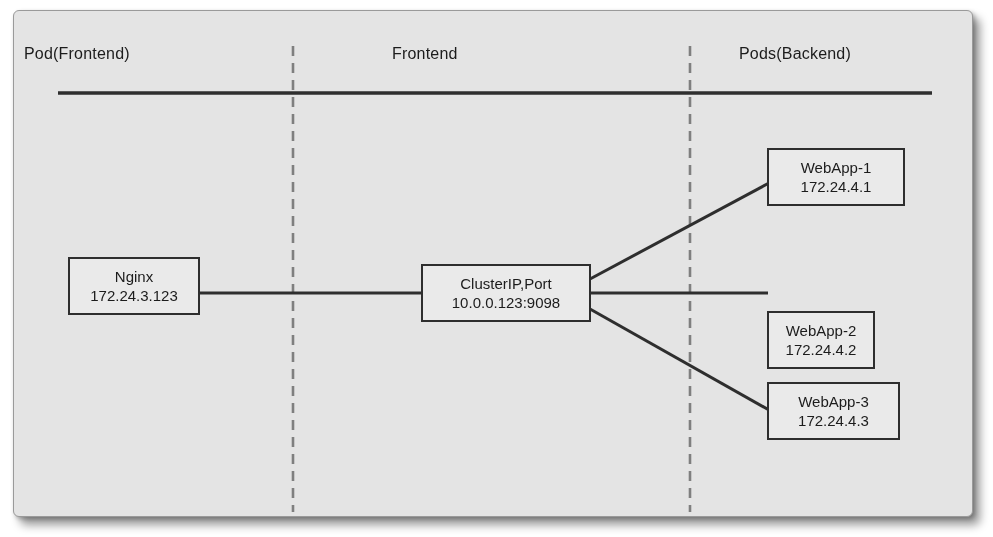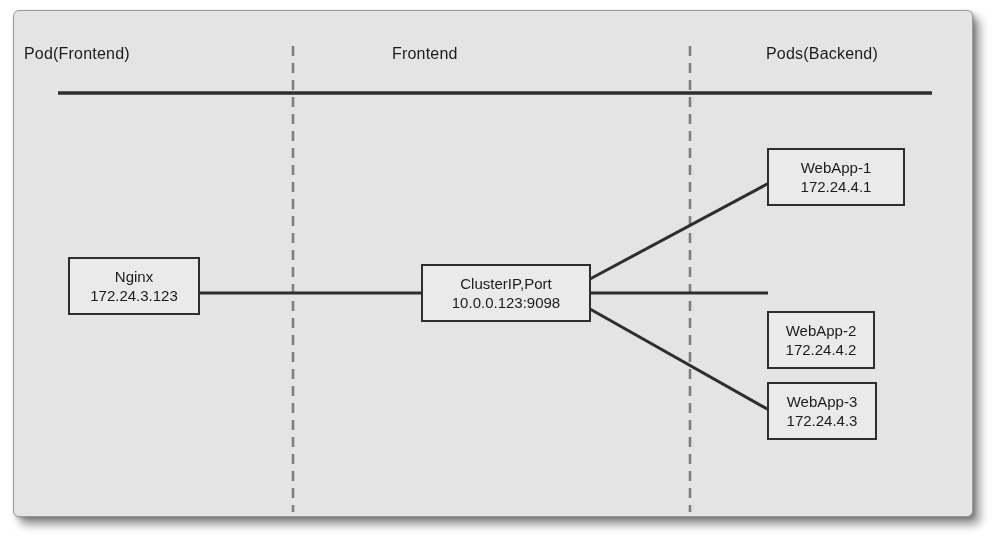--- a/index.html
+++ b/index.html
@@ -62,25 +62,25 @@
     line-height: 19px;
     text-align: center;
   }
   .node .node-title   { white-space: nowrap; }
   .node .node-subtitle{ white-space: nowrap; }
 
   .node-nginx   { left: 68px;  top: 257px; width: 132px; height: 58px; }
   .node-service { left: 421px; top: 264px; width: 170px; height: 58px; }
   .node-webapp1 { left: 767px; top: 148px; width: 138px; height: 58px; }
   .node-webapp2 { left: 767px; top: 264px; width: 108px; height: 58px; margin-top: 47px; }
-  .node-webapp3 { left: 767px; top: 382px; width: 110px; height: 58px; }
+  .node-webapp3 { left: 767px; top: 382px; width: 133px; height: 58px; }
 
   .label-frontend { left: 24px; }
   .label-service  { left: 392px; }
-  .label-backend  { left: 766px; }
+  .label-backend  { left: 739px; }
 </style>
 </head>
 <body>
 
 <div class="stage">
   <div class="panel"></div>
 
   <svg class="wires" viewBox="0 0 993 537">
     <line class="divider" x1="293" y1="46" x2="293" y2="512"></line>
     <line class="divider" x1="690" y1="46" x2="690" y2="512"></line>

